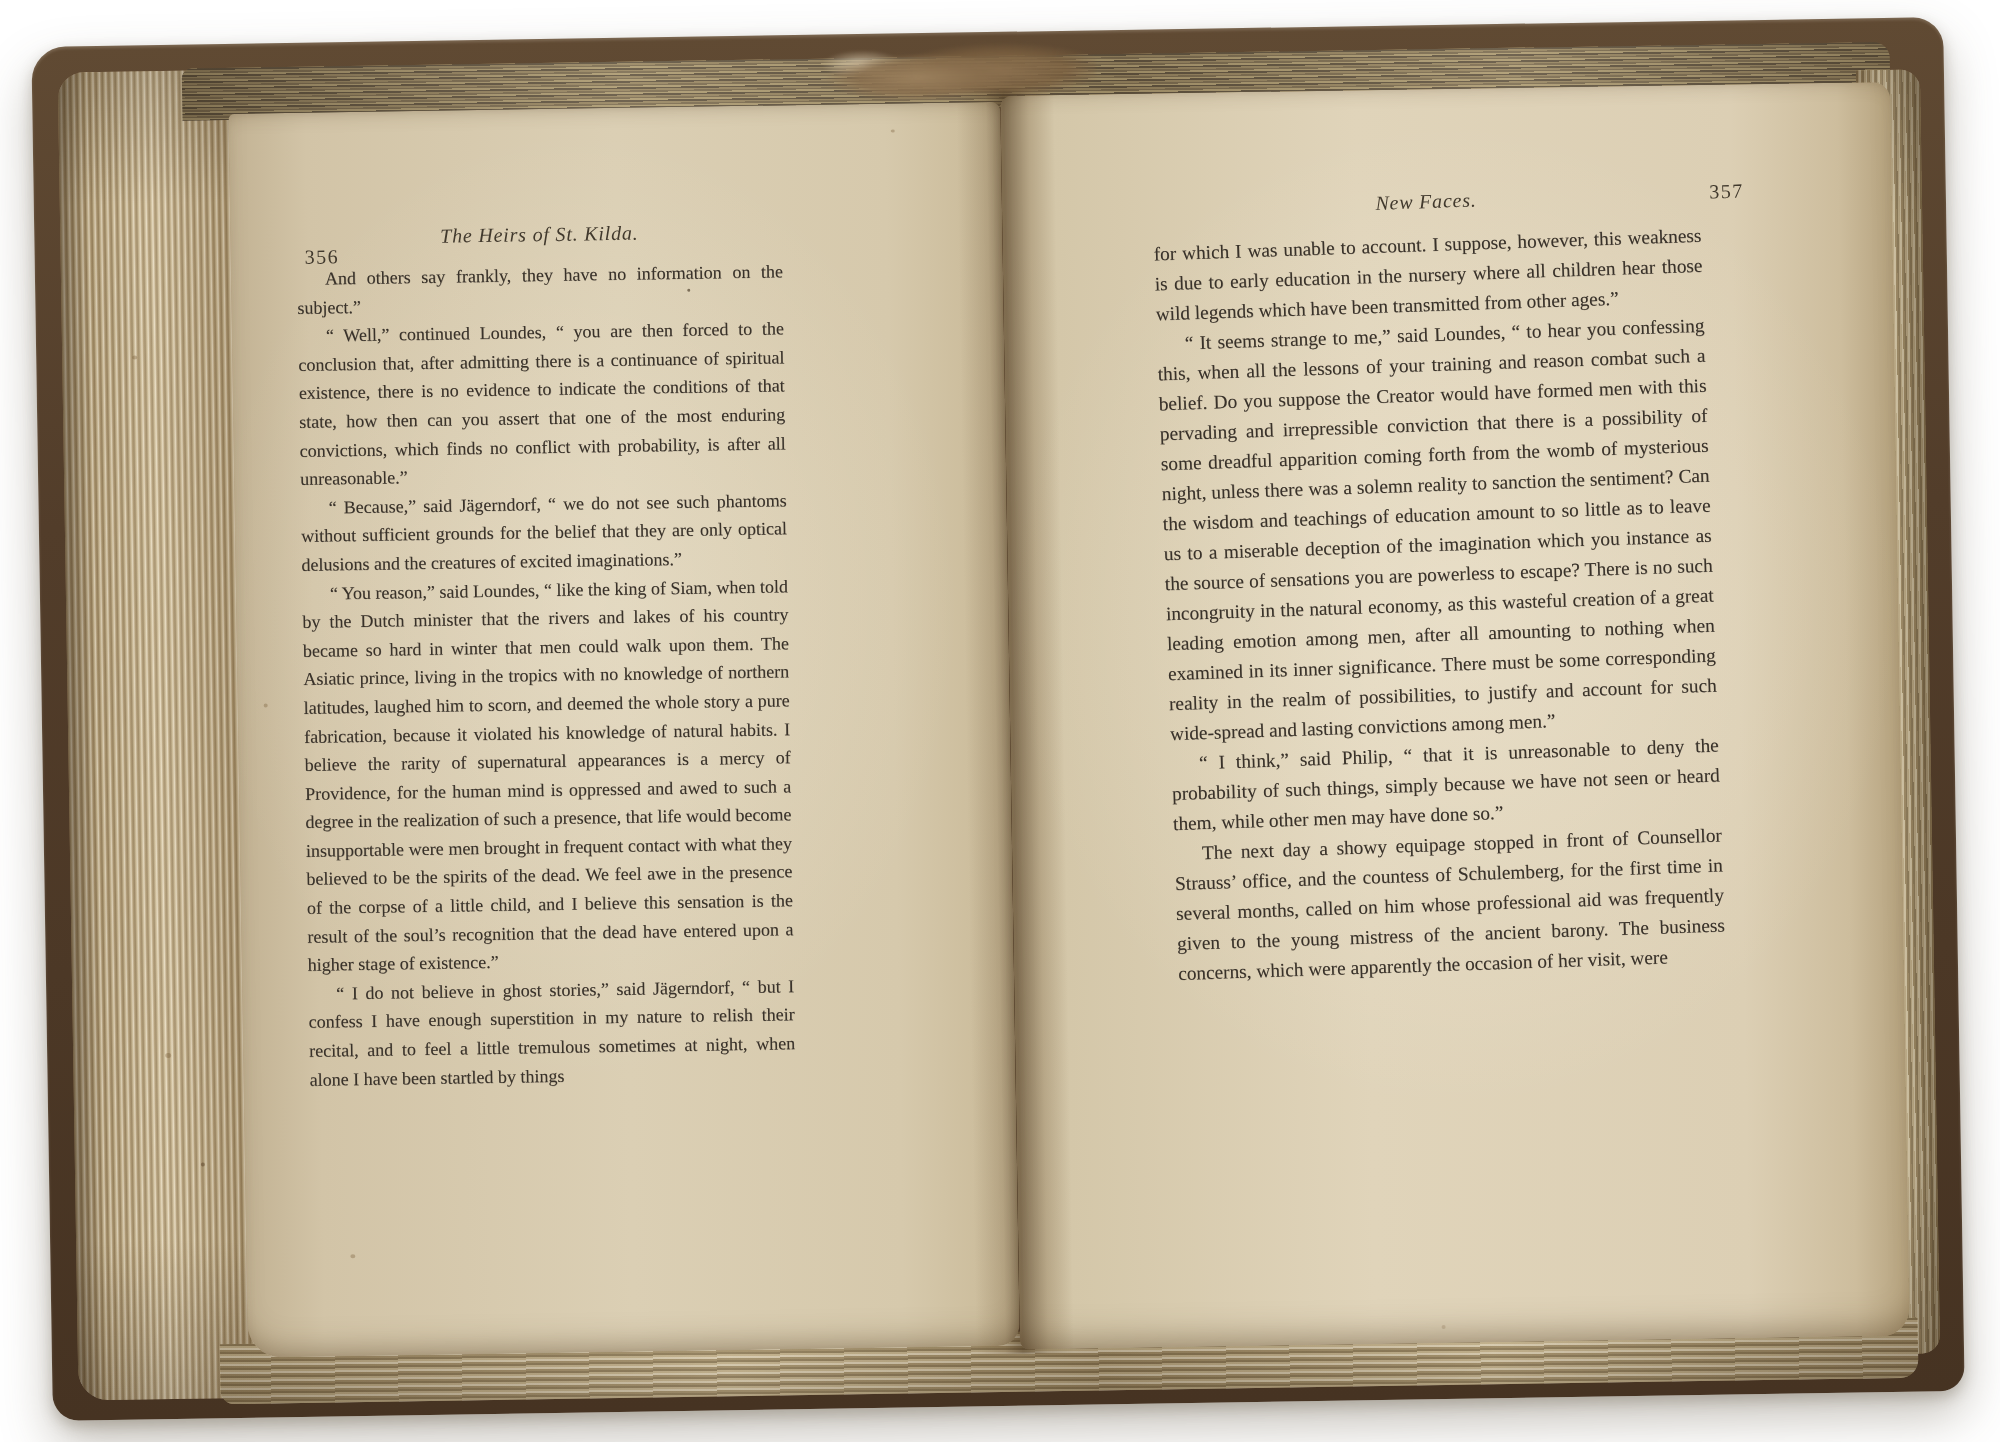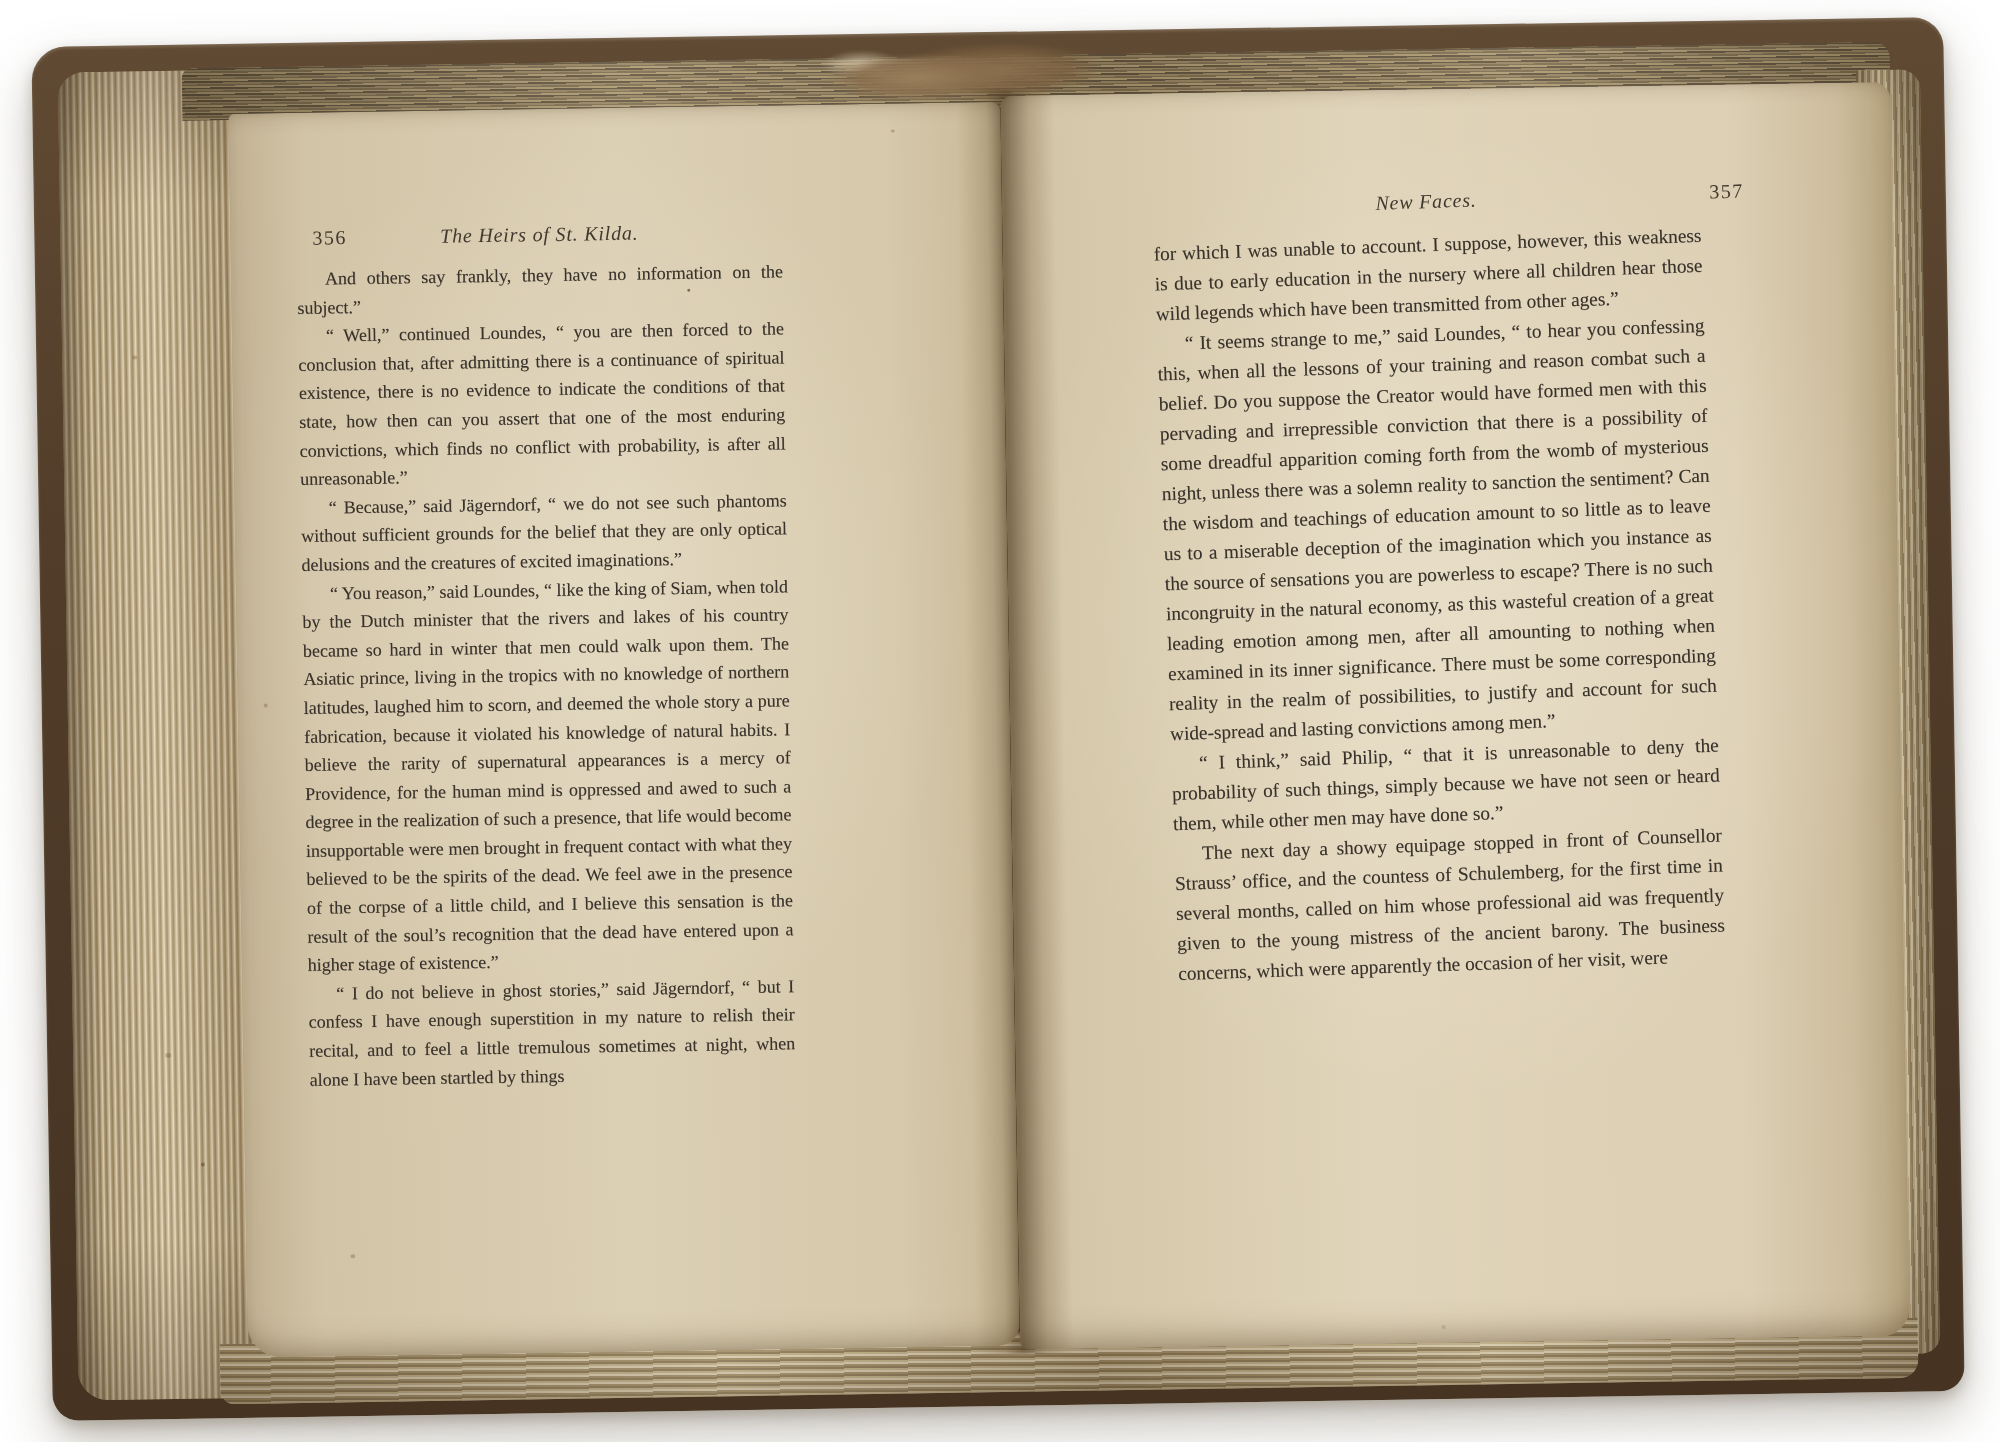--- a/index.html
+++ b/index.html
@@ -115,21 +115,21 @@
     position: relative; height: 28px;
     font-style: italic; font-size: 20px; letter-spacing: 0.8px;
     color: #41392d; text-align: center;
   }
   .inner-left .running-head { margin: 114px 0 10px; }
   .inner-right .running-head { margin: 106px 0 12px; }
   .pagenum {
     position: absolute; top: 0; font-style: normal; font-size: 20px; letter-spacing: 1.5px;
     color: #41392d;
   }
-  .pagenum-left { left: 16px; }
+  .pagenum-left { left: 8px; margin-top: 19px; }
   .pagenum-right { right: -44px; }
   .body-text {
     text-align: justify; color: #39322a;
     text-shadow: 0.3px 0.3px 0 rgba(57,50,42,0.35);
   }
   .text-left { font-size: 18px; line-height: 28.6px; }
   .text-right { font-size: 19.3px; line-height: 30px; }
   .body-text p { margin: 0; text-indent: 28px; }
   .body-text p.no-indent { text-indent: 0; }
   

